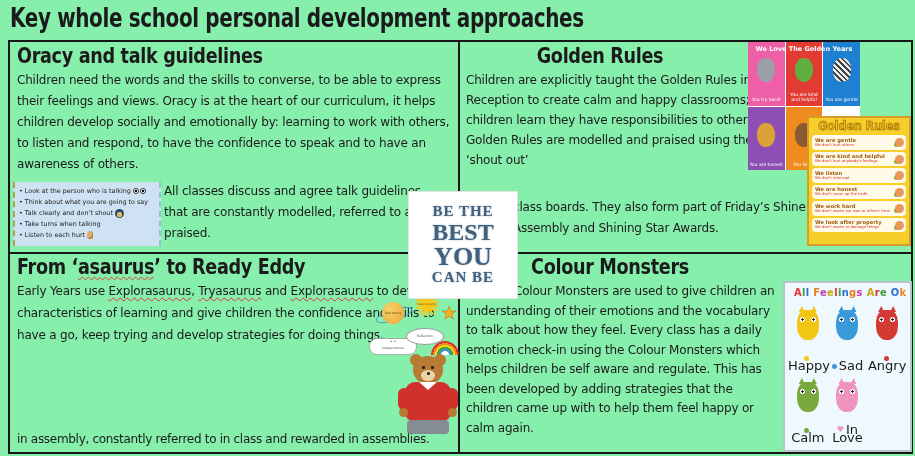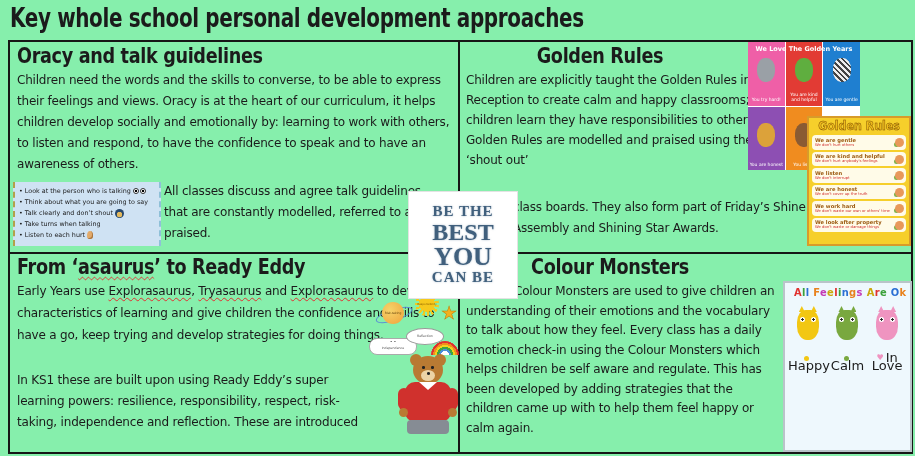--- a/index.html
+++ b/index.html
@@ -213,21 +213,21 @@
     </div>
     <div class="pr-row">
       <div class="pr-rule">We look after property</div>
       <div class="pr-sub">We don't waste or damage things</div>
       <div class="pr-kid"></div>
     </div>
   </div>
 
   <h2 class="heading" id="h-eddy"><span>From ‘</span><span class="sp">asaurus</span><span>’ to Ready Eddy</span></h2>
   <p class="body" id="eddy-b1"><span>Early Years use </span><span class="sp">Explorasaurus</span><span>, </span><span class="sp">Tryasaurus</span><span> and </span><span class="sp">Explorasaurus</span><span> to develop characteristics of learning and give children the confidence and skills to have a go, keep trying and develop strategies for doing things.</span></p>
-  <p class="body" id="eddy-b2">In KS1 these are built upon using Ready Eddy’s super learning powers: resilience, responsibility, respect, risk-taking, independence and reflection. These are introduced</p>
+  <p class="body" id="eddy-b3">in assembly, constantly referred to in class and rewarded in assemblies.</p>
 
   <div class="eddy-art ic-planet">
     <div class="ring"></div>
     <div class="ball"></div>
     <div class="lbl">Risk-taking</div>
   </div>
   <div class="eddy-art ic-sun">
     <div class="core"></div>
     <div class="lbl">Responsibility</div>
   </div>
@@ -259,20 +259,34 @@
     <div class="pm-title"><span style="color: rgb(224, 49, 46);">A</span><span style="color: rgb(59, 161, 59);">l</span><span style="color: rgb(43, 111, 212);">l</span><span> </span><span style="color: rgb(232, 130, 29);">F</span><span style="color: rgb(195, 59, 181);">e</span><span style="color: rgb(202, 168, 14);">e</span><span style="color: rgb(224, 49, 46);">l</span><span style="color: rgb(59, 161, 59);">i</span><span style="color: rgb(43, 111, 212);">n</span><span style="color: rgb(232, 130, 29);">g</span><span style="color: rgb(195, 59, 181);">s</span><span> </span><span style="color: rgb(202, 168, 14);">A</span><span style="color: rgb(224, 49, 46);">r</span><span style="color: rgb(59, 161, 59);">e</span><span> </span><span style="color: rgb(43, 111, 212);">O</span><span style="color: rgb(232, 130, 29);">k</span></div>
     <div class="pm-grid">
       <div class="pm-cell">
         <div class="pm-blob" style="background: rgb(242, 199, 19);">
             <span class="e el"></span>
             <span class="e er"></span>
           </div>
         <div class="pm-label"><span class="pm-dot" style="background: rgb(242, 199, 19);"></span><span>Happy</span></div>
       </div>
       <div class="pm-cell">
+        <div class="pm-blob" style="background: rgb(58, 154, 217);">
+            <span class="e el"></span>
+            <span class="e er"></span>
+          </div>
+        <div class="pm-label"><span class="pm-dot" style="background: rgb(58, 154, 217);"></span><span>Sad</span></div>
+      </div>
+      <div class="pm-cell">
+        <div class="pm-blob" style="background: rgb(212, 58, 52);">
+            <span class="e el"></span>
+            <span class="e er"></span>
+          </div>
+        <div class="pm-label"><span class="pm-dot" style="background: rgb(212, 58, 52);"></span><span>Angry</span></div>
+      </div>
+      <div class="pm-cell">
         <div class="pm-blob" style="background: rgb(121, 168, 63);">
             <span class="e el"></span>
             <span class="e er"></span>
           </div>
         <div class="pm-label"><span class="pm-dot" style="background: rgb(121, 168, 63);"></span><span>Calm</span></div>
       </div>
       <div class="pm-cell">
         <div class="pm-blob" style="background: rgb(239, 148, 192);">
             <span class="e el"></span>
             <span class="e er"></span>

